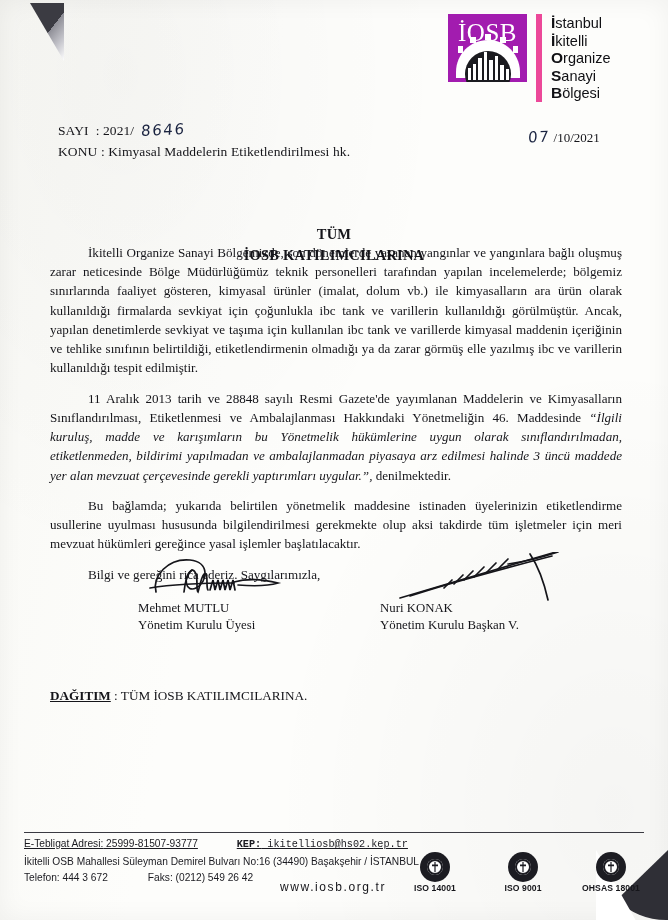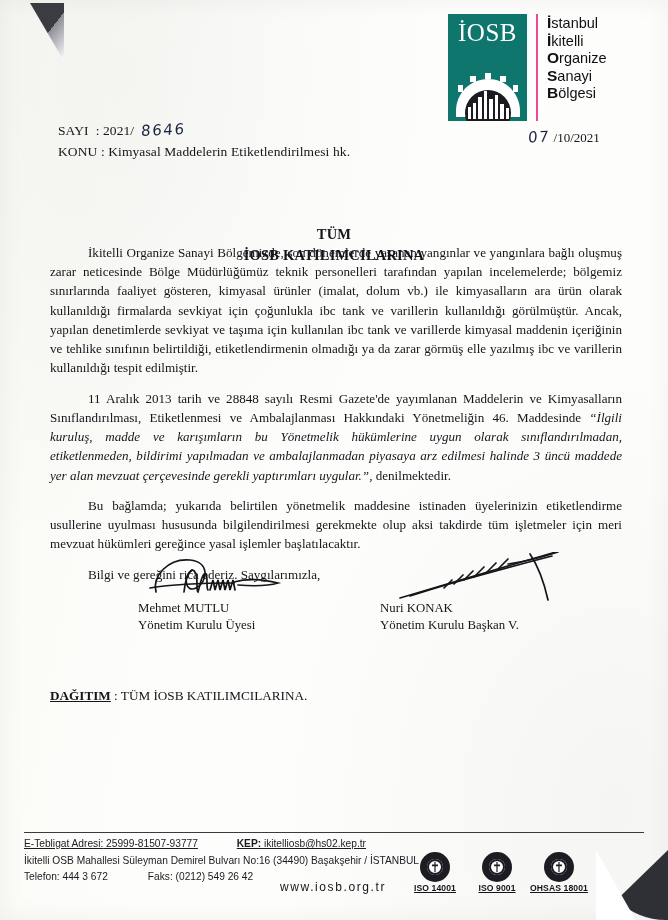--- a/index.html
+++ b/index.html
@@ -69,22 +69,22 @@
     position: absolute;
     left: 448px;
     top: 14px;
     display: flex;
     align-items: flex-start;
     gap: 9px;
   }
   .logo-mark {
     position: relative;
     width: 79px;
-    height: 107px;
-    background: #0f766e;
+    height: 68px;
+    background: #a21caf;
     flex: 0 0 auto;
     overflow: hidden;
   }
   .logo-mark .iosb-word {
     position: absolute;
     top: 6px;
     left: 0;
     right: 0;
     text-align: center;
     color: #ffffff;
@@ -101,21 +101,21 @@
     transform: translateX(-50%);
     width: 72px;
     height: 72px;
   }
   .logo-text {
     line-height: 1.04;
     font-family: "Liberation Sans", sans-serif;
     font-size: 14.5px;
     color: #101014;
     padding-left: 9px;
-    border-left: 2px solid #ec4899;
+    border-left: 6px solid #ec4899;
     align-self: stretch;
     display: flex;
     flex-direction: column;
     justify-content: flex-start;
     gap: 1.5px;
     padding-top: 1px;
   }
   .logo-text span { white-space: nowrap; }
   .logo-text b {
     font-weight: 700;
@@ -239,20 +239,21 @@
     width: 400px;
     font-family: "Liberation Sans", sans-serif;
     font-size: 10.2px;
     line-height: 1.62;
     color: #1a1a20;
   }
   .footer .f-row { white-space: nowrap; }
   .footer .kep {
     display: inline-block;
     margin-left: 36px;
+    font-family: Liberation Mono, monospace;
   }
   .footer .tel-row {
     display: flex;
     gap: 40px;
   }
   .web {
     position: absolute;
     left: 280px;
     top: 880px;
     font-family: "Liberation Sans", sans-serif;
@@ -260,21 +261,21 @@
     letter-spacing: 1.6px;
     color: #15151a;
   }
 
   
   .iso-row {
     position: absolute;
     left: 404px;
     top: 852px;
     display: flex;
-    text-decoration: underline;
+    gap: 26px;
   }
   .iso-badge {
     width: 62px;
     text-align: center;
     font-family: "Liberation Sans", sans-serif;
   }
   .iso-seal {
     width: 30px;
     height: 30px;
     margin: 0 auto 1px auto;

